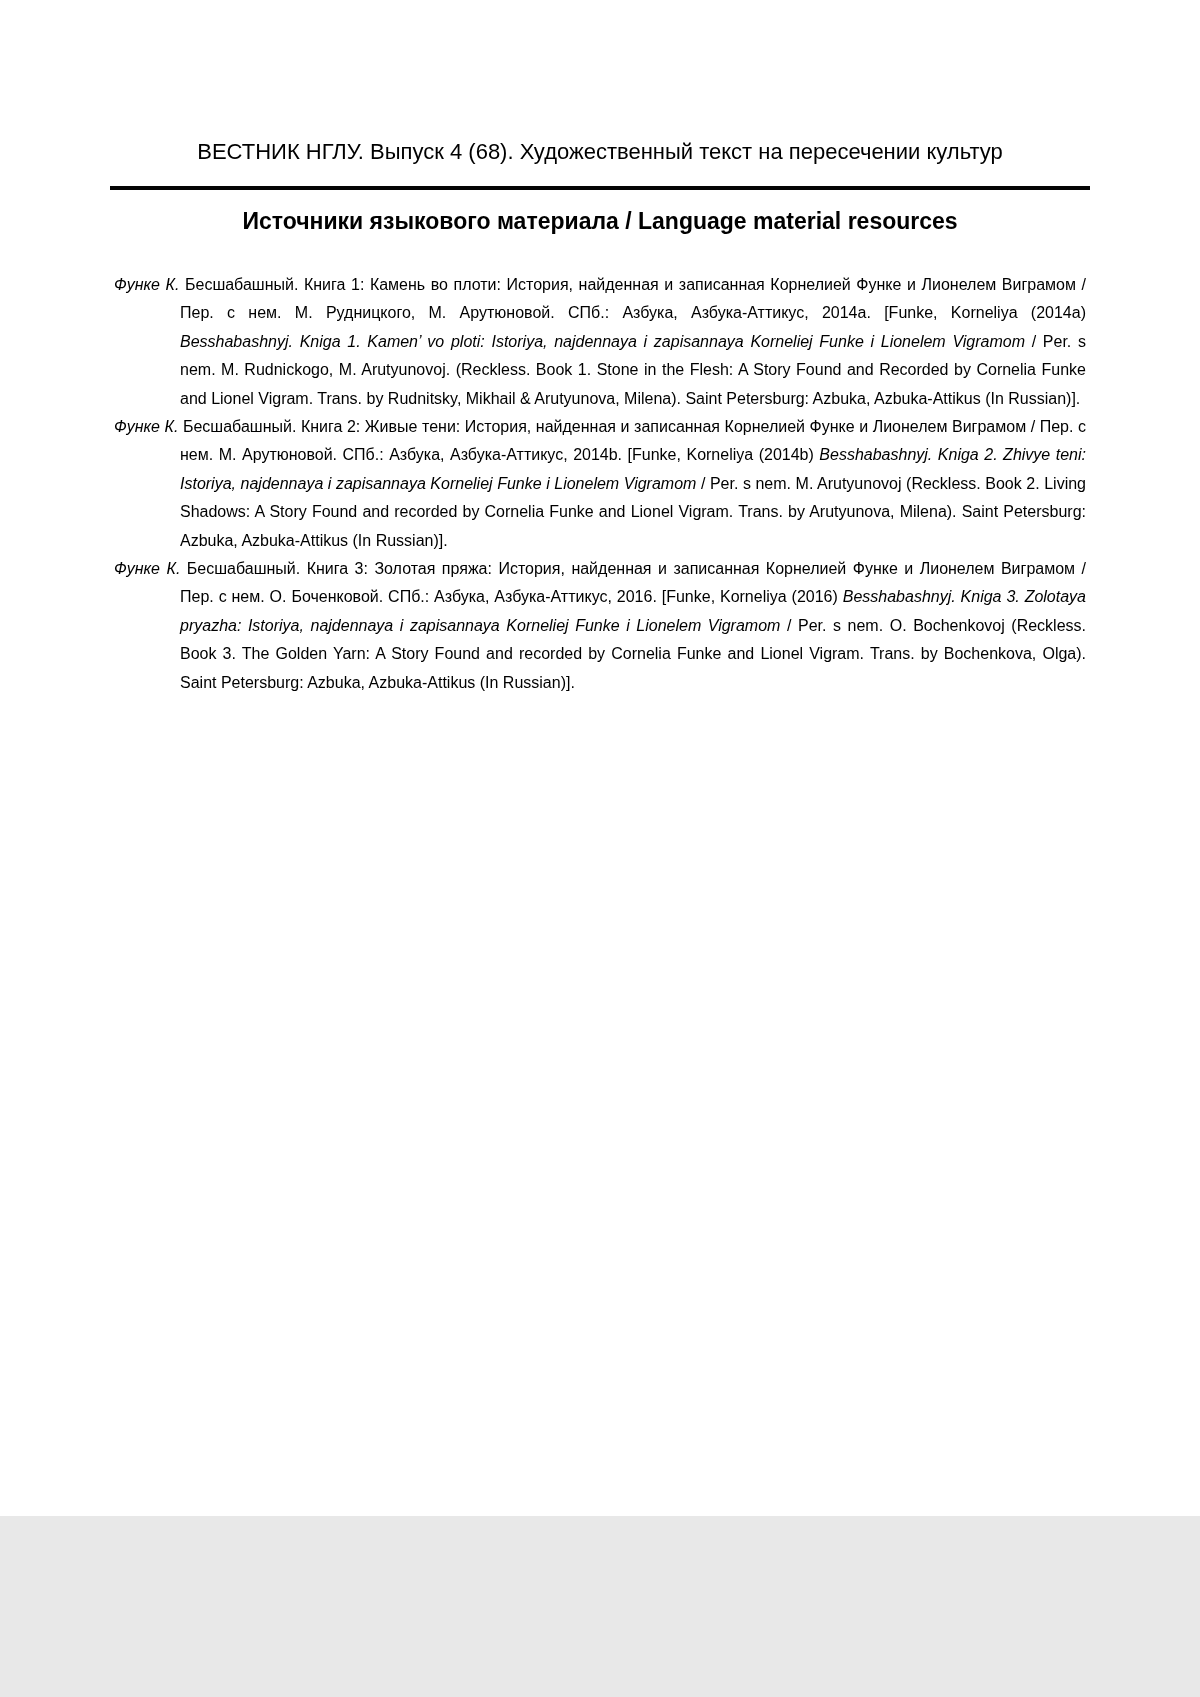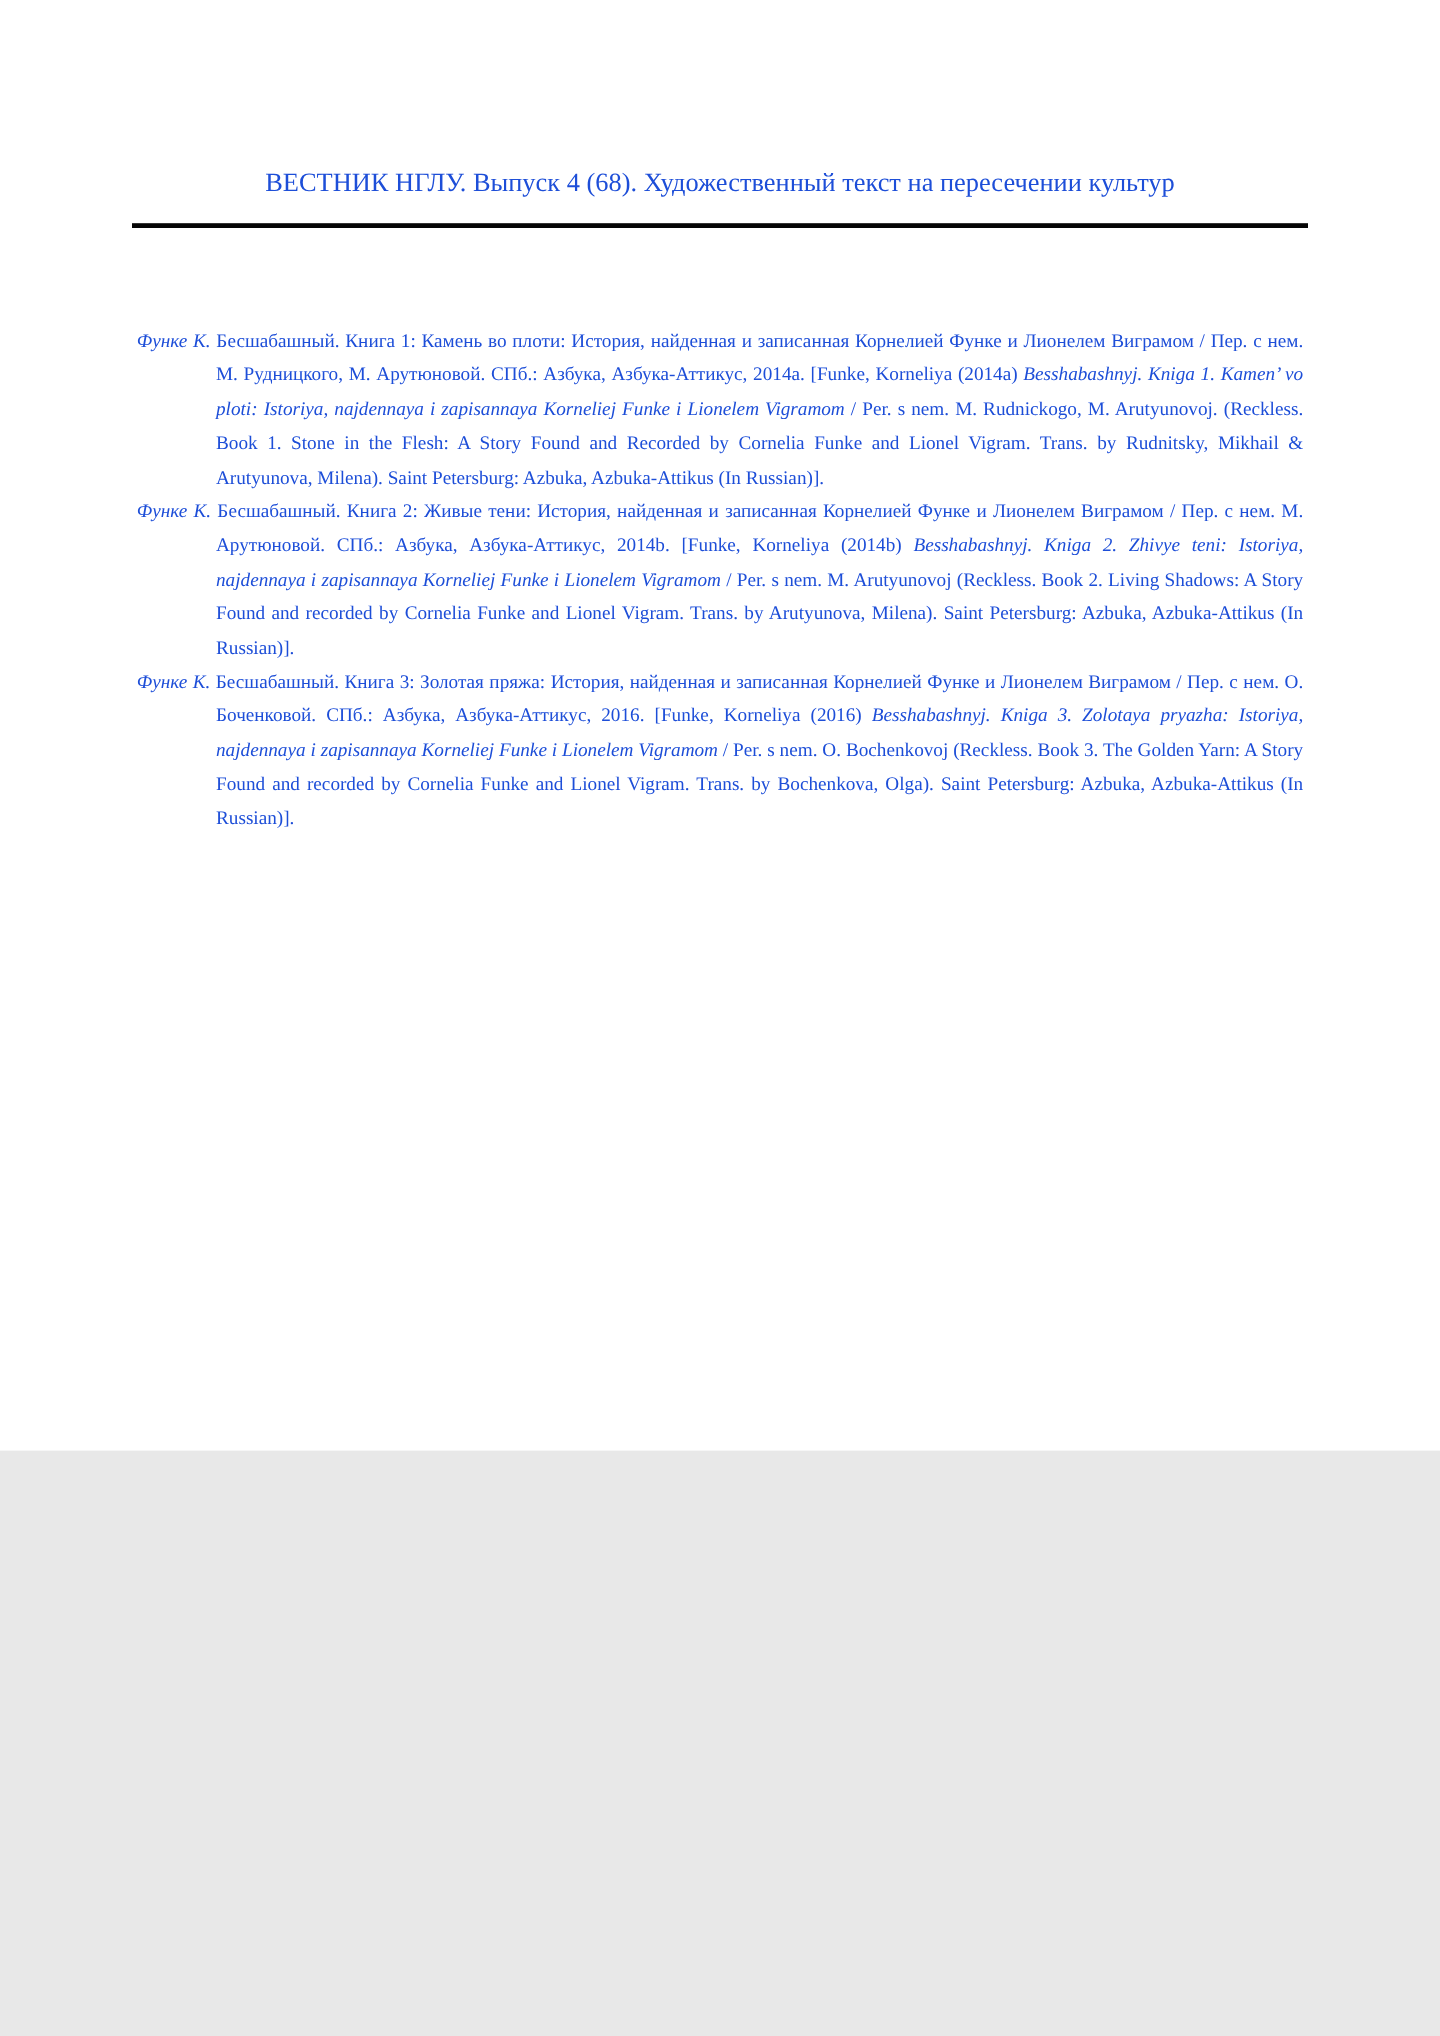--- a/index.html
+++ b/index.html
@@ -3,25 +3,25 @@
 <meta charset="utf-8">
 <style>
   html, body {
     margin: 0;
     padding: 0;
     background: #e8e8e8;
   }
   .page {
     position: relative;
     width: 1200px;
-    height: 1209px;
+    height: 1516px;
     margin: 0 auto;
     background: #ffffff;
-    font-family: Liberation Serif, serif;
-    color: #1d4ed8;
+    font-family: Liberation Sans, sans-serif;
+    color: #000000;
     overflow: hidden;
   }
   .running-header {
     position: absolute;
     top: 139px;
     left: 114px;
     width: 972px;
     text-align: center;
     font-size: 22px;
     line-height: 26px;
@@ -73,20 +73,21 @@
 </style>
 </head>
 <body>
 
 <div class="page">
 
   <div class="running-header">ВЕСТНИК НГЛУ. Выпуск 4 (68). Художественный текст на пересечении культур</div>
 
   <div class="header-rule"></div>
 
+  <div class="section-title">Источники языкового материала / Language material resources</div>
 
   <div class="references">
 
     <p class="entry"><span class="it">Функе К.</span><span> Бесшабашный. Книга 1: Камень во плоти: История, найденная и записанная Корнелией Функе и Лионелем Виграмом / Пер. с нем. М. Рудницкого, М. Арутюновой. СПб.: Азбука, Азбука-Аттикус, 2014a. [Funke, Korneliya (2014a) </span><span class="it">Besshabashnyj. Kniga 1. Kamen’ vo ploti: Istoriya, najdennaya i zapisannaya Korneliej Funke i Lionelem Vigramom</span><span> / Per. s nem. M. Rudnickogo, M. Arutyunovoj. (Reckless. Book 1. Stone in the Flesh: A Story Found and Recorded by Cornelia Funke and Lionel Vigram. Trans. by Rudnitsky, Mikhail &amp; Arutyunova, Milena). Saint Petersburg: Azbuka, Azbuka-Attikus (In Russian)].</span></p>
 
     <p class="entry"><span class="it">Функе К.</span><span> Бесшабашный. Книга 2: Живые тени: История, найденная и записанная Корнелией Функе и Лионелем Виграмом / Пер. с нем. М. Арутюновой. СПб.: Азбука, Азбука-Аттикус, 2014b. [Funke, Korneliya (2014b) </span><span class="it">Besshabashnyj. Kniga 2. Zhivye teni: Istoriya, najdennaya i zapisannaya Korneliej Funke i Lionelem Vigramom</span><span> / Per. s nem. M. Arutyunovoj (Reckless. Book 2. Living Shadows: A Story Found and recorded by Cornelia Funke and Lionel Vigram. Trans. by Arutyunova, Milena). Saint Petersburg: Azbuka, Azbuka-Attikus (In Russian)].</span></p>
 
     <p class="entry"><span class="it">Функе К.</span><span> Бесшабашный. Книга 3: Золотая пряжа: История, найденная и записанная Корнелией Функе и Лионелем Виграмом / Пер. с нем. О. Боченковой. СПб.: Азбука, Азбука-Аттикус, 2016. [Funke, Korneliya (2016) </span><span class="it">Besshabashnyj. Kniga 3. Zolotaya pryazha: Istoriya, najdennaya i zapisannaya Korneliej Funke i Lionelem Vigramom</span><span> / Per. s nem. O. Bochenkovoj (Reckless. Book 3. The Golden Yarn: A Story Found and recorded by Cornelia Funke and Lionel Vigram. Trans. by Bochenkova, Olga). Saint Petersburg: Azbuka, Azbuka-Attikus (In Russian)].</span></p>
 
   </div>

